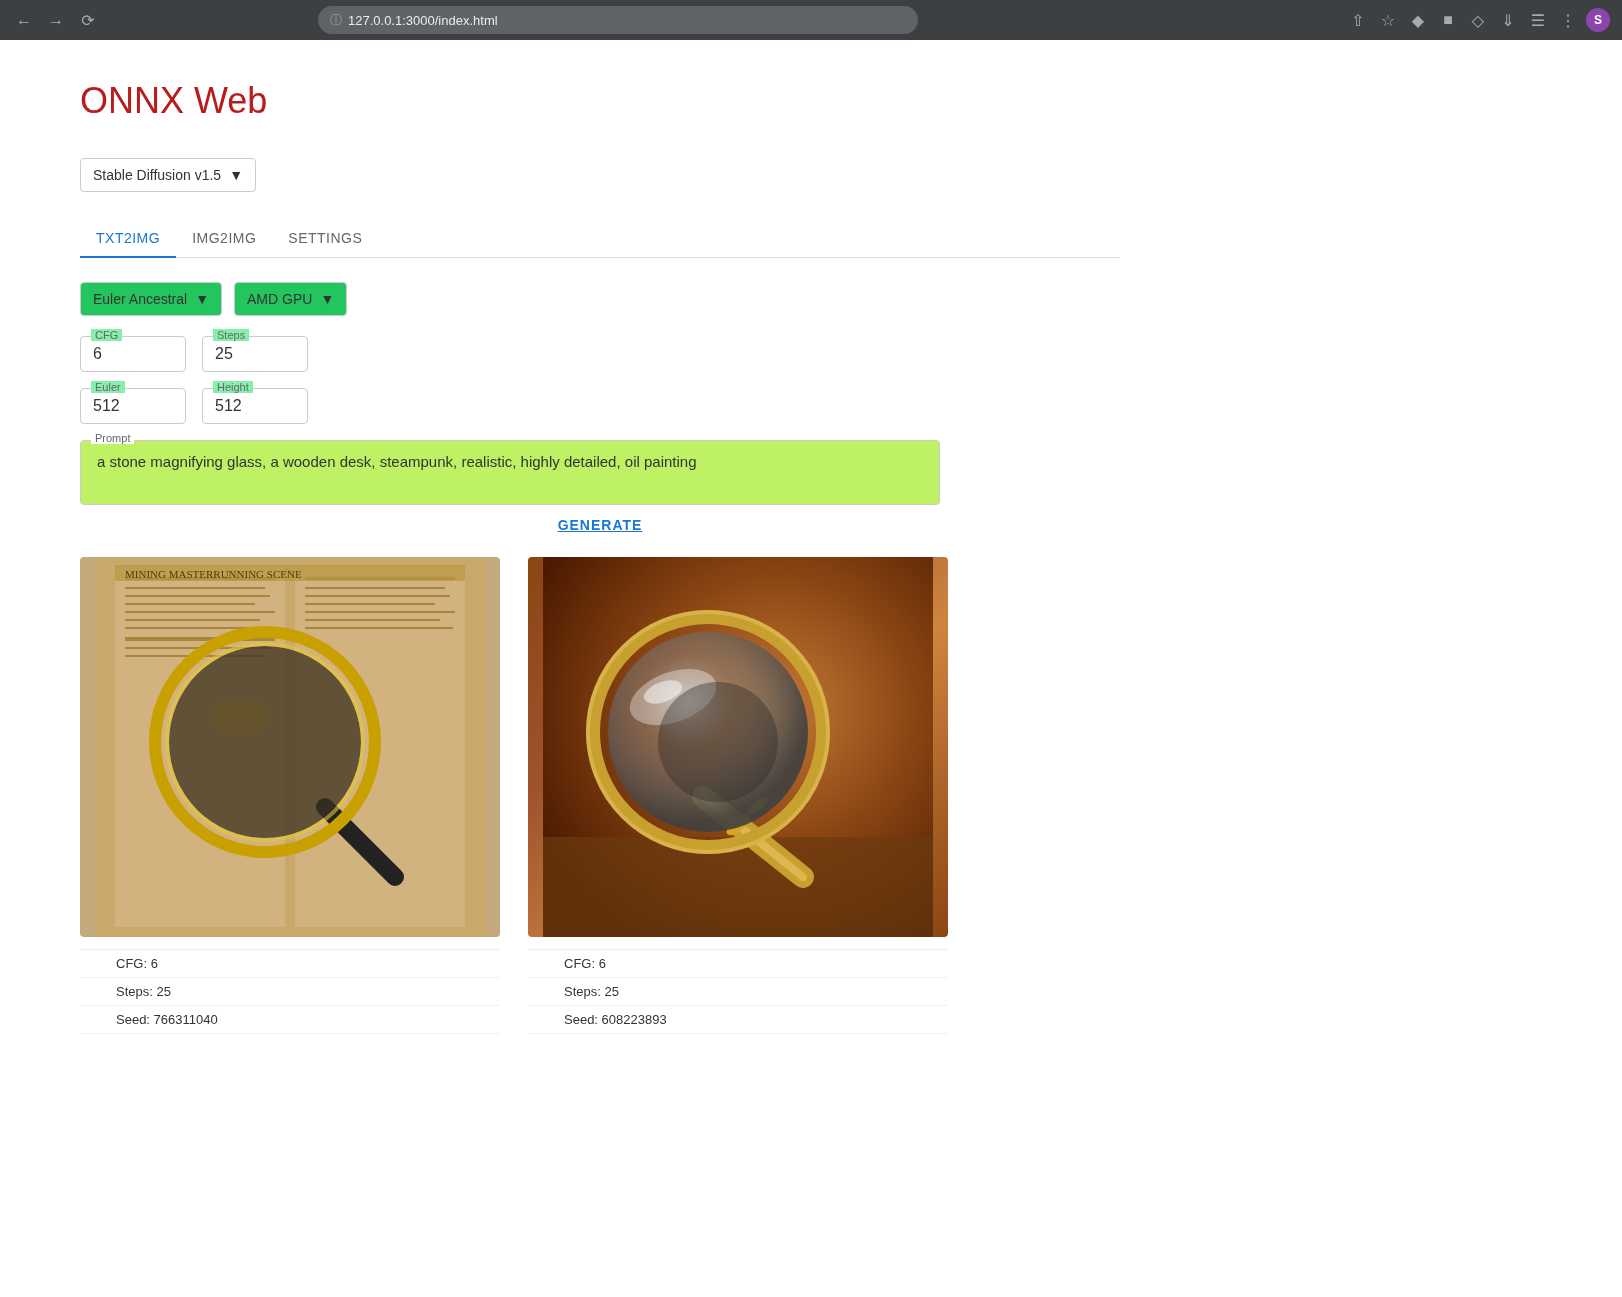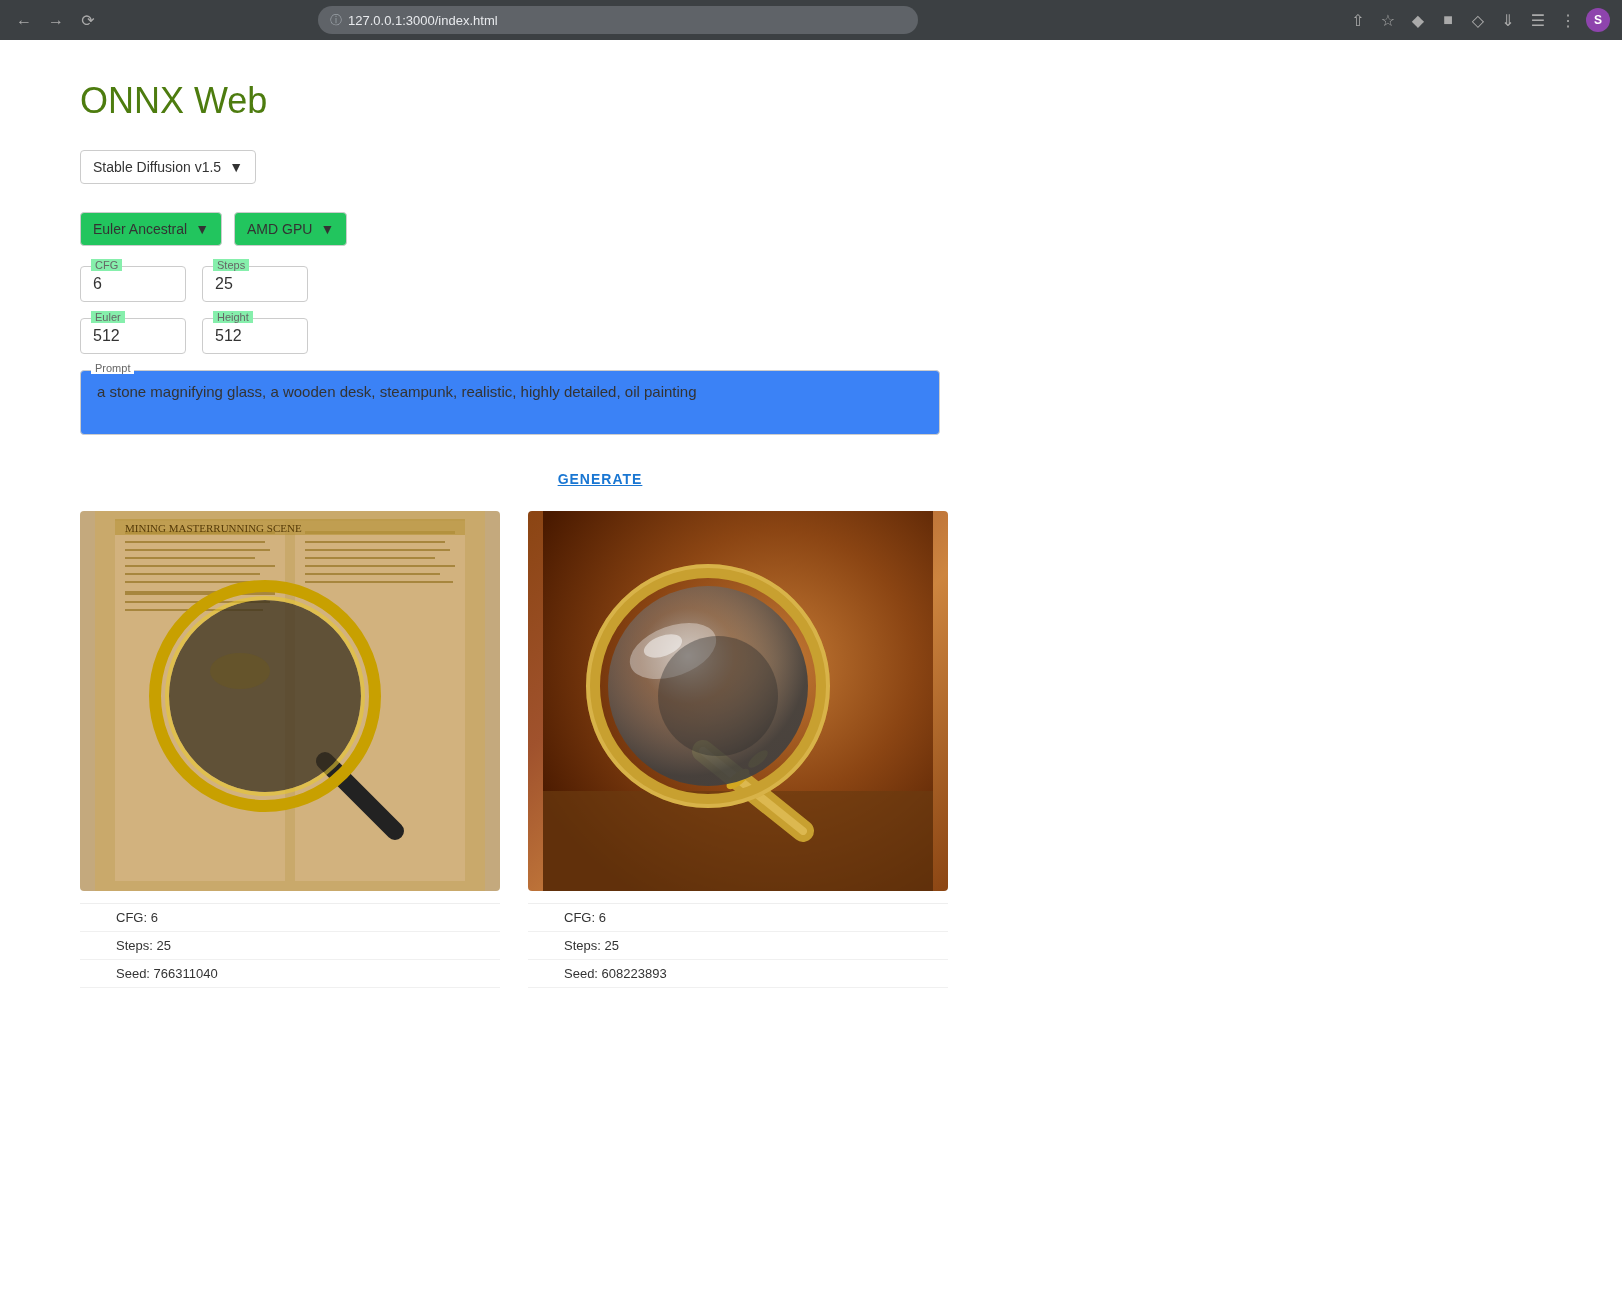--- a/index.html
+++ b/index.html
@@ -86,22 +86,22 @@
 
     
     .page-content {
       padding: 40px 80px;
       max-width: 1200px;
     }
 
     .page-title {
       font-size: 36px;
       font-weight: 400;
-      color: #4d7c0f;
-      margin-bottom: 28px;
+      color: #b91c1c;
+      margin-bottom: 36px;
     }
 
     
     .model-selector {
       display: inline-flex;
       align-items: center;
       border: 1px solid #ccc;
       border-radius: 4px;
       padding: 8px 12px;
       cursor: pointer;
@@ -185,22 +185,22 @@
       width: 80px;
       background: transparent;
     }
 
     
     .prompt-group {
       position: relative;
       border: 1px solid #ccc;
       border-radius: 4px;
       padding: 12px 16px;
-      margin-bottom: 36px;
-      background: #3b82f6;
+      margin-bottom: 12px;
+      background: #bef264;
     }
     .prompt-group label {
       position: absolute;
       top: -9px;
       left: 10px;
       background: white;
       padding: 0 4px;
       font-size: 11px;
       color: #666;
     }
@@ -312,20 +312,25 @@
 
   <h1 class="page-title">ONNX Web</h1>
 
   
   <div class="model-selector">
     <span>Stable Diffusion v1.5</span>
     <span>▼</span>
   </div>
 
   
+  <div class="tabs">
+    <div class="tab active">TXT2IMG</div>
+    <div class="tab">IMG2IMG</div>
+    <div class="tab">SETTINGS</div>
+  </div>
 
   
   <div class="controls-row">
     <div class="dropdown-btn">
       <span>Euler Ancestral</span>
       <span>▼</span>
     </div>
     <div class="dropdown-btn">
       <span>AMD GPU</span>
       <span>▼</span>

